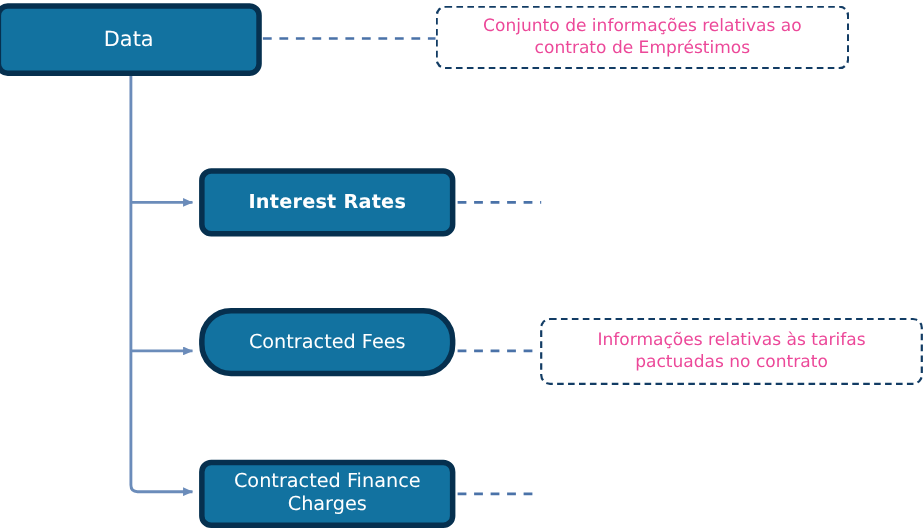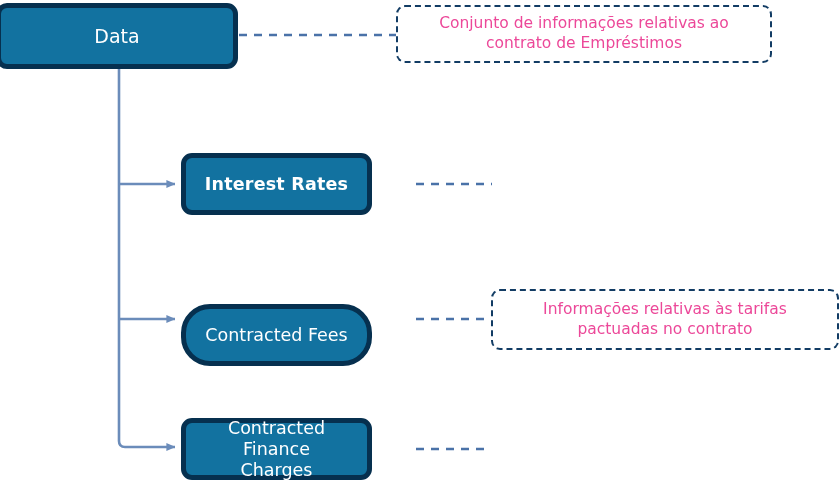--- a/index.html
+++ b/index.html
@@ -48,30 +48,30 @@
   }
   .node.root {
     left: -4px;
     top: 3px;
     width: 242px;
     height: 66px;
     font-size: 19px;
   }
   .node.child {
     left: 181px;
-    width: 191px;
+    width: 233px;
     height: 62px;
     font-size: 17.5px;
   }
   .node.child.bold .node-label {
     font-weight: bold;
     letter-spacing: .2px;
   }
   .node.n1 { top: 153px; }
-  .node.n2 { top: 304px; border-radius: 29px; }
+  .node.n2 { top: 280px; border-radius: 29px; }
   .node.n3 { top: 418px; }
 
   
   .note {
     position: absolute;
     box-sizing: border-box;
     background: #ffffff;
     border: 2.5px dashed #123c64;
     border-radius: 9px;
     display: flex;

